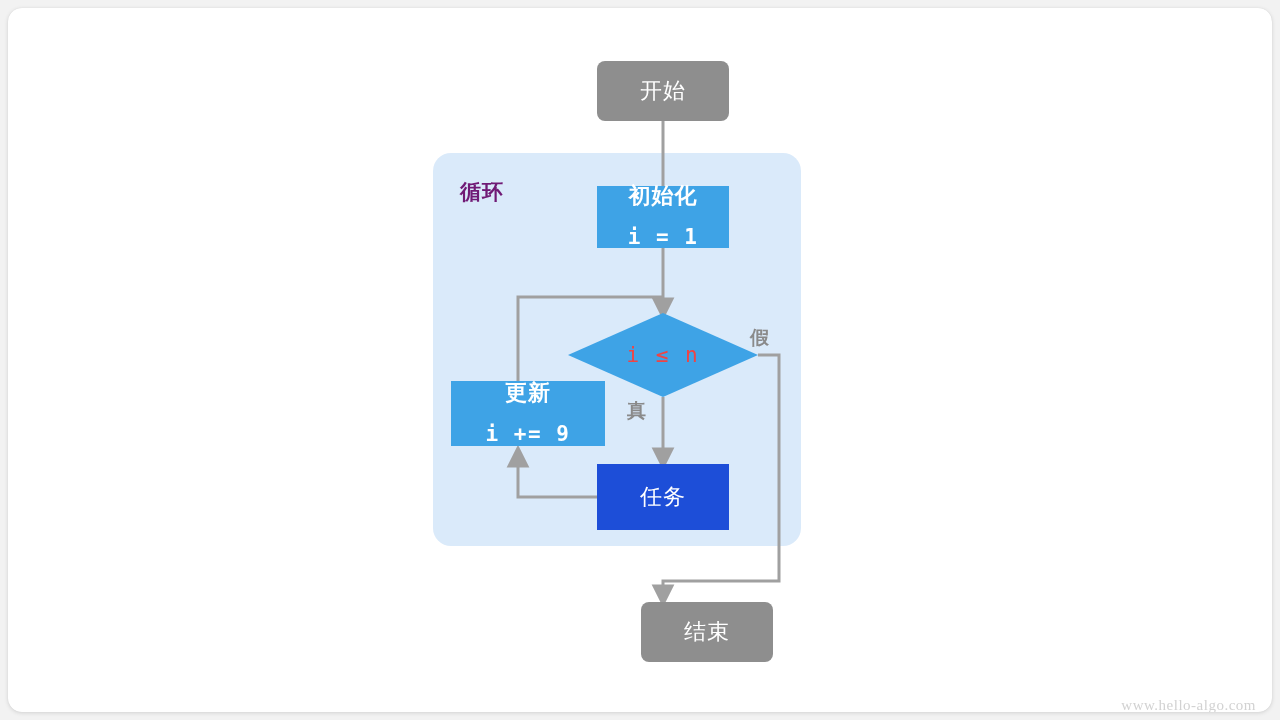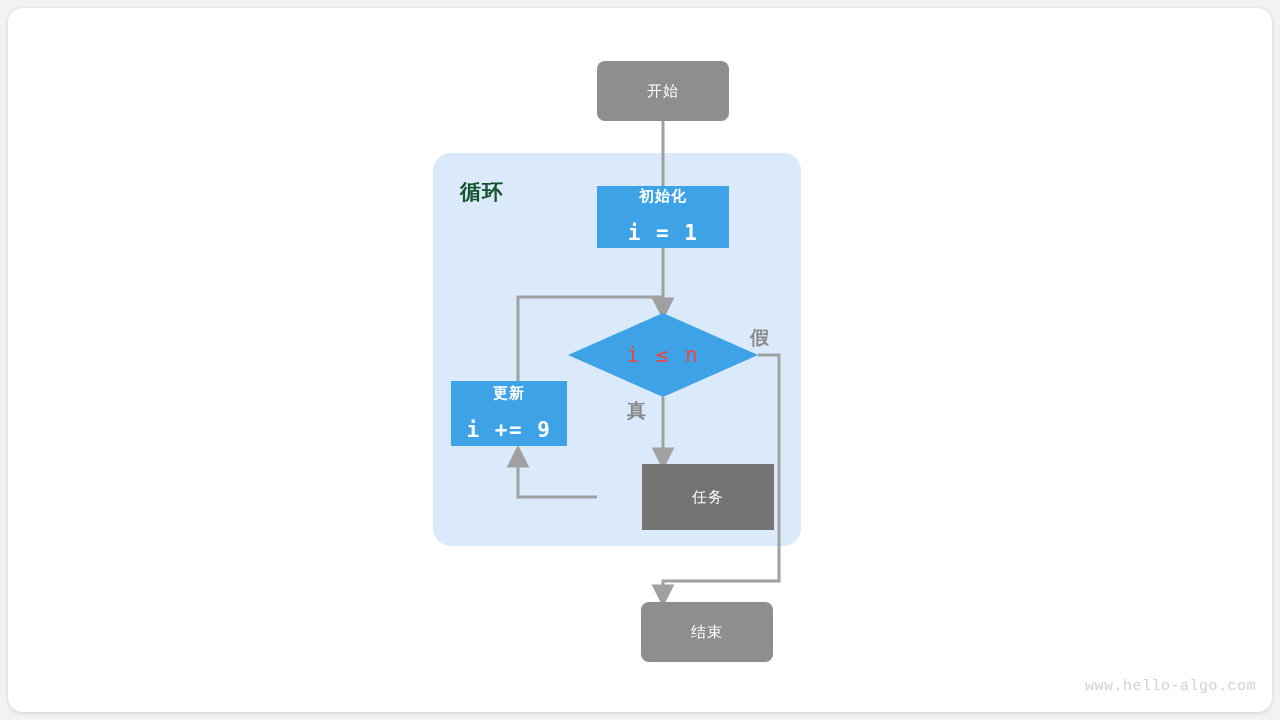--- a/index.html
+++ b/index.html
@@ -52,49 +52,48 @@
     display: flex;
     flex-direction: column;
     align-items: center;
     justify-content: center;
     color: #ffffff;
     text-align: center;
     line-height: 1.12;
   }
   .node .cn {
     font-family: "Liberation Sans", "DejaVu Sans", sans-serif;
-    font-size: 15px;
+    font-size: 22px;
     letter-spacing: 1px;
   }
   .node .mono {
     font-family: "DejaVu Sans Mono", "Liberation Mono", monospace;
     font-size: 21px;
     letter-spacing: 1.5px;
     margin-top: 17px;
   }
   .terminal {
     background: #8e8e8e;
     border-radius: 8px;
   }
   .process-blue {
     background: #3ea3e6;
     font-weight: bold;
   }
   .process-green {
-    background: #737373;
-    margin-left: 45px;
+    background: #1d4ed8;
   }
   .loop-box {
     position: absolute;
     background: #daeafa;
     border-radius: 18px;
   }
   .loop-label {
     position: absolute;
-    color: #14532d;
+    color: #701a75;
     font-size: 21px;
     font-weight: bold;
     letter-spacing: 1px;
   }
   .edge-label {
     position: absolute;
     color: #8a8a8a;
     font-size: 19px;
     font-weight: bold;
     letter-spacing: 1px;
@@ -112,23 +111,23 @@
     align-items: center;
     justify-content: center;
     color: #ef4444;
     font-family: "DejaVu Sans Mono", "Liberation Mono", monospace;
     font-size: 21px;
     letter-spacing: 2px;
   }
   #watermark {
     position: absolute;
     right: 32px;
-    bottom: 33px;
+    bottom: 14px;
     color: #d2d2d2;
-    font-family: Liberation Mono, monospace;
+    font-family: Liberation Serif, serif;
     font-size: 15px;
     letter-spacing: 0.5px;
   }
 </style>
 </head>
 <body>
 
 <div id="page">
   <div id="card">
     <div id="stage">
@@ -173,21 +172,21 @@
         <svg width="190" height="84" viewBox="0 0 190 84" xmlns="http://www.w3.org/2000/svg">
           <polygon points="95,0 190,42 95,84 0,42" fill="#3ea3e6"></polygon>
         </svg>
         <span class="dlabel">i ≤ n</span>
       </div>
 
       <div class="edge-label" style="left:619px; top:390px;">真</div>
 
       <div class="edge-label" style="left:742px; top:317px;">假</div>
 
-      <div class="node process-blue" style="left:443px; top:373px; width:116px; height:65px;">
+      <div class="node process-blue" style="left:443px; top:373px; width:154px; height:65px;">
         <span class="cn">更新</span>
         <span class="mono">i += 9</span>
       </div>
 
       <div class="node process-green" style="left:589px; top:456px; width:132px; height:66px;">
         <span class="cn">任务</span>
       </div>
 
       <div class="node terminal" style="left:589px; top:594px; width:132px; height:60px;margin-left:44px;">
         <span class="cn">结束</span>

